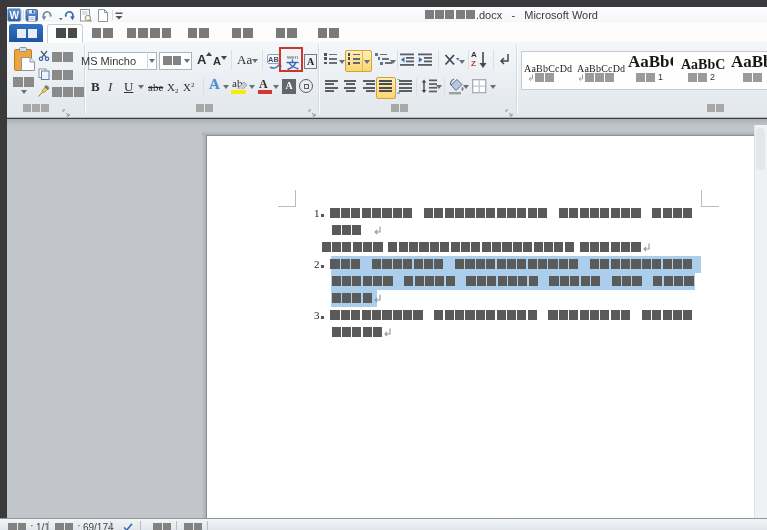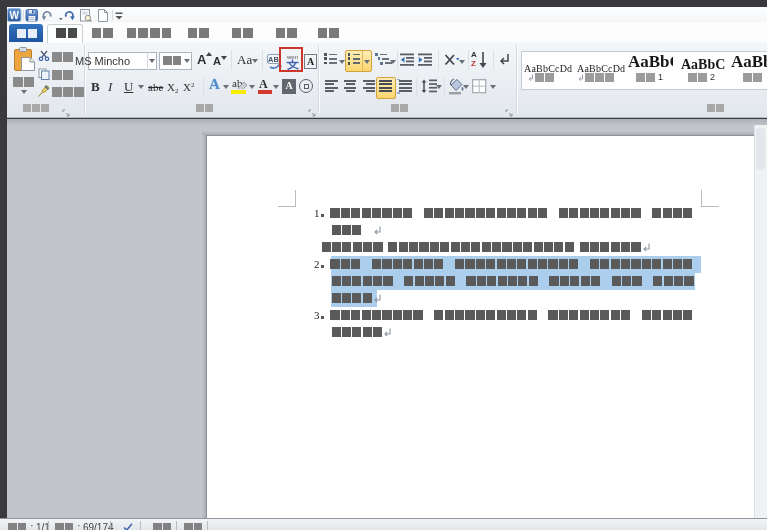--- a/index.html
+++ b/index.html
@@ -23,20 +23,21 @@
 .vsep:after{content:"";position:absolute;left:1px;top:0;bottom:0;width:1px;background:#fbfcfd}
 .isep{position:absolute;width:1px;background:#dbe0e5}
 .lbl{position:absolute;top:104px;height:10px}
 .dd{display:block;width:0;height:0;border-left:3px solid transparent;border-right:3px solid transparent;border-top:4px solid #676f79}
 .obtn{position:absolute;background:linear-gradient(#fdedb5,#fbd66f);border:1px solid #d2a23f;border-radius:2px}
 </style></head><body>
 <div id="root">
 
 <div class="abs" style="left:7px;top:7px;width:760px;height:15px;background:linear-gradient(#fcfdfe,#f4f6f8)"></div>
 <div class="abs" style="left:7px;top:22px;width:760px;height:20px;background:#fdfdfe"></div>
+<div class="abs" style="left:425px;top:10px;height:10px;white-space:nowrap"><i class="ttg"></i><i class="ttg"></i><i class="ttg"></i><i class="ttg"></i><i class="ttg"></i><span style="font:11px 'Liberation Sans';color:#3a3a3a;vertical-align:top;line-height:10px">.docx&nbsp;&nbsp;&nbsp;-&nbsp;&nbsp;&nbsp;Microsoft Word</span></div>
 <svg class="abs" style="left:7px;top:7px" width="122" height="16" viewBox="0 0 122 16">
 <defs>
         <linearGradient id="wg" x1="0" y1="0" x2="0" y2="1">
           <stop offset="0" stop-color="#5a8fd0"></stop>
           <stop offset="1" stop-color="#2c5c9e"></stop>
         </linearGradient>
 <linearGradient id="fg" x1="0" y1="0" x2="0" y2="1">
           <stop offset="0" stop-color="#7aa0dc"></stop>
           <stop offset="1" stop-color="#2a59a5"></stop>
         </linearGradient>
@@ -115,21 +116,21 @@
 <rect x="1" y="1" width="7" height="8.5" fill="#fff" stroke="#8d97a3"></rect>
 <rect x="3.5" y="3" width="7.5" height="8.5" fill="#eef3fa" stroke="#5f80ad"></rect>
     </svg>
 <div class="abs" style="left:52px;top:70px"><i class="ug"></i><i class="ug"></i></div>
 <svg class="abs" style="left:37px;top:85px" width="13" height="13" viewBox="0 0 13 13">
 <path d="M1.5 11.5 l4 -4 2.5 -0.5 4 -4.5 -2.2 -2 -4.3 4.6 -0.5 2.4 z" fill="#e8cf5e" stroke="#9a8a33" stroke-width="0.8"></path>
 <path d="M8 1 l3.5 3.2" stroke="#6b6f76" stroke-width="2"></path>
     </svg>
 <div class="abs" style="left:52px;top:87px"><i class="ug"></i><i class="ug"></i><i class="ug"></i></div>
 <div class="abs" style="left:88px;top:52px;width:69px;height:18px;background:#fff;border:1px solid #abb4bf"></div>
-<div class="abs" style="left:75px;top:55px;font:11px 'Liberation Sans';color:#333">MS Mincho</div>
+<div class="abs" style="left:81px;top:55px;font:11px 'Liberation Sans';color:#333">MS Mincho</div>
 <div class="abs" style="left:147px;top:52px;width:1px;height:18px;background:#d4d9df"></div>
 <div class="abs" style="left:149px;top:59px">
       <span class="dd"></span>
     </div>
 <div class="abs" style="left:159px;top:52px;width:33px;height:18px;background:#fff;border:1px solid #abb4bf"></div>
 <div class="abs" style="left:163px;top:56px"><i class="sg"></i><i class="sg"></i></div>
 <div class="abs" style="left:184px;top:59px">
       <span class="dd"></span>
     </div>
 <div class="abs" style="left:197px;top:52px;font:bold 13px 'Liberation Sans';color:#2e2e2e">A</div>

